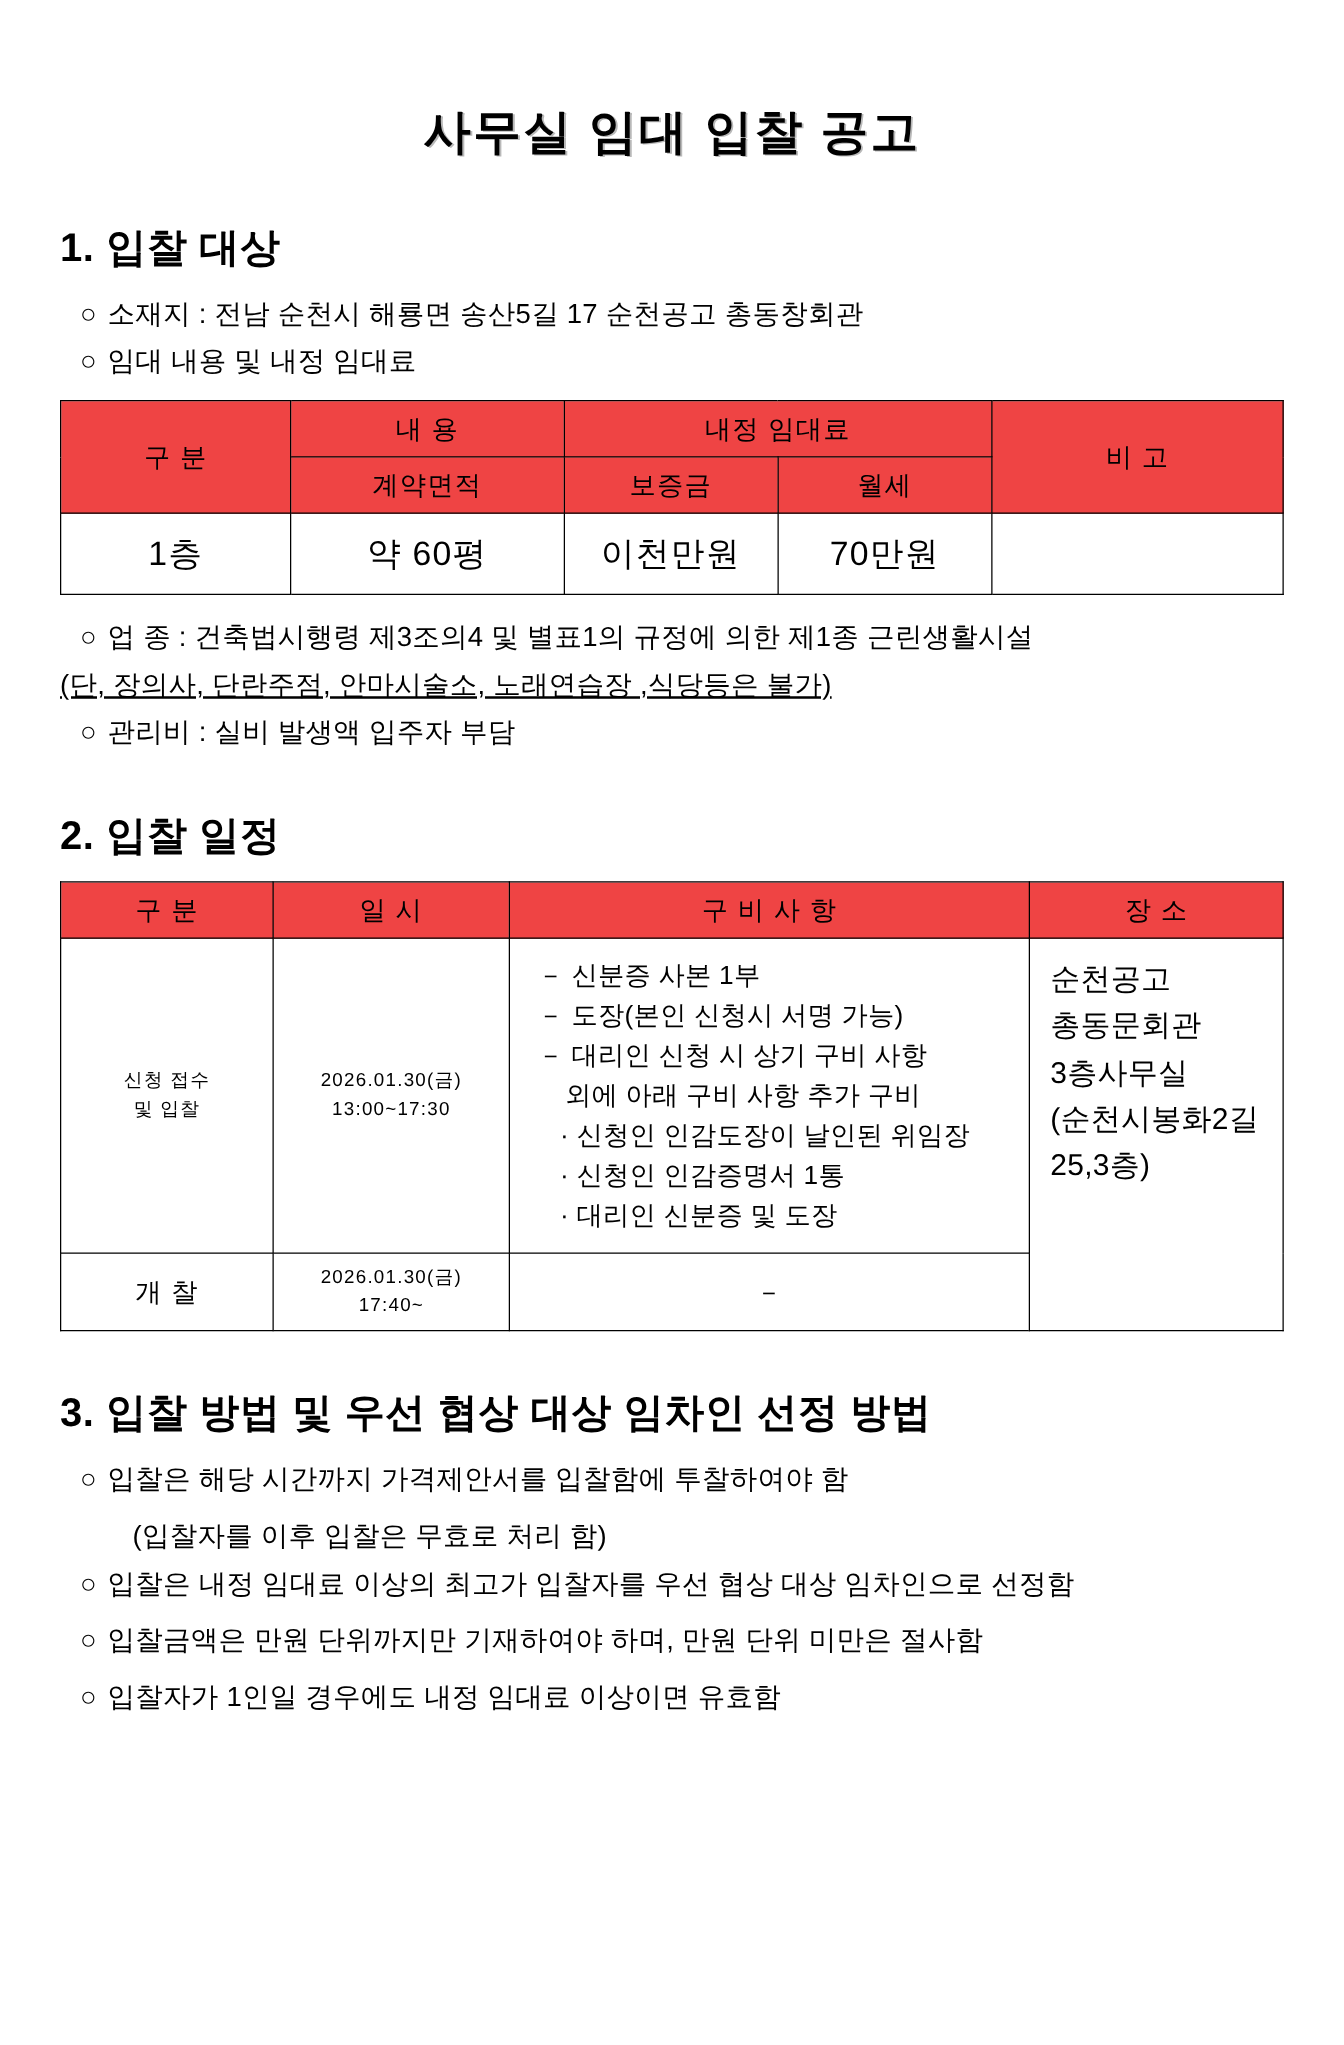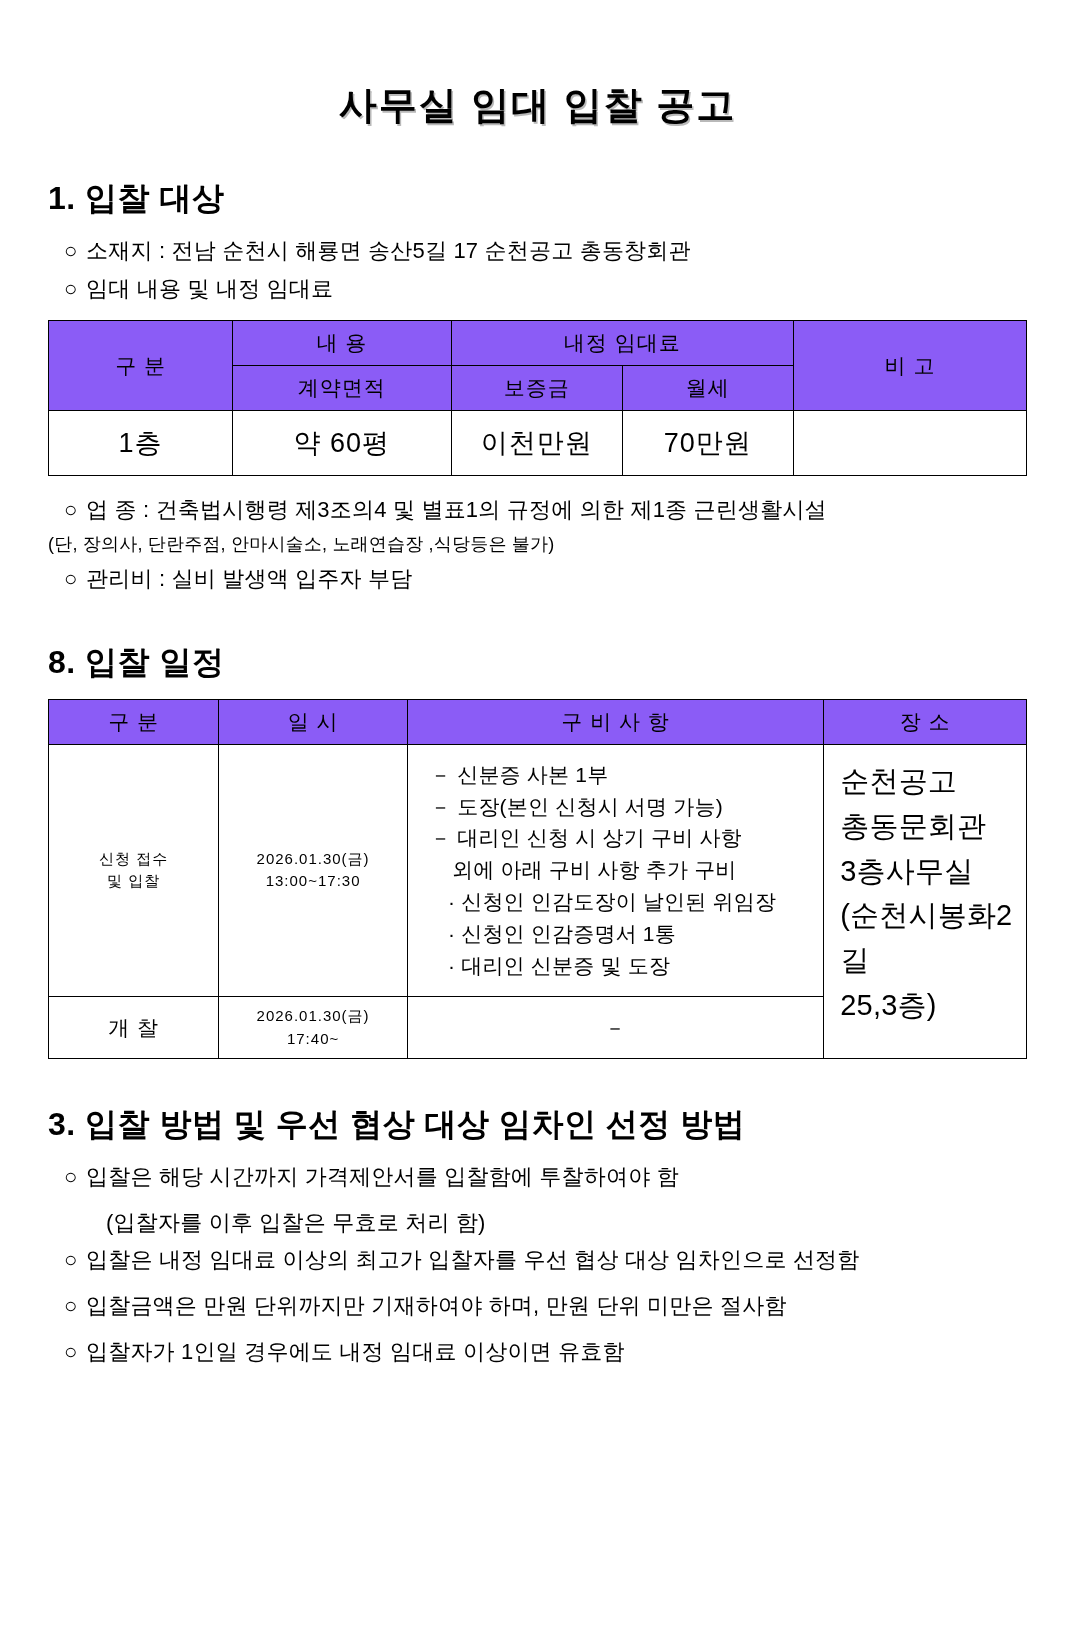--- a/index.html
+++ b/index.html
@@ -42,24 +42,25 @@
     line-height: 1.62;
     margin: 0 0 2px 0;
     padding-left: 16px;
     letter-spacing: 0.2px;
   }
   .bullet-line .mk {
     display: inline-block;
     width: 22px;
   }
   .plain-line {
-    font-size: 18px;
+    font-size: 22px;
     line-height: 1.62;
     margin: 0 0 2px 0;
     letter-spacing: 0.2px;
+    text-decoration: underline;
   }
   .indent-line {
     font-size: 22px;
     line-height: 1.62;
     margin: 0 0 2px 0;
     padding-left: 58px;
     letter-spacing: 0.2px;
   }
 
   
@@ -73,21 +74,21 @@
   table.doc-table td {
     border: 1.5px solid #000000;
     text-align: center;
     vertical-align: middle;
     font-weight: normal;
     font-size: 21px;
     padding: 8px 6px;
     letter-spacing: 1px;
   }
   table.doc-table th {
-    background: #8b5cf6;
+    background: #ef4444;
   }
   .t1 .row-val td {
     font-size: 27px;
     padding: 14px 6px;
   }
   .t1 .c1 { width: 17.5%; }
   .t1 .c2 { width: 21%; }
   .t1 .c3 { width: 19.5%; }
   .t1 .c4 { width: 19.5%; }
   .t1 .c5 { width: 22.5%; }
@@ -102,21 +103,21 @@
     vertical-align: top;
     padding: 14px 10px 14px 22px;
     font-size: 21px;
     line-height: 1.52;
     letter-spacing: 0.2px;
   }
   .t2 td.place {
     text-align: left;
     vertical-align: top;
     padding: 14px 8px 14px 16px;
-    font-size: 29px;
+    font-size: 24px;
     line-height: 1.55;
     letter-spacing: 0.2px;
   }
   .t2 td.two-line {
     line-height: 1.5;
     font-size: 15px;
   }
   .req-item { white-space: nowrap; }
   .req-sub { padding-left: 18px; white-space: nowrap; }
   .req-cont { padding-left: 22px; white-space: nowrap; }
@@ -164,21 +165,21 @@
   </table>
 
   <div class="bullet-line">
     <span class="mk">○</span><span>업  종 : 건축법시행령 제3조의4 및 별표1의 규정에 의한 제1종 근린생활시설</span>
   </div>
   <div class="plain-line">(단, 장의사, 단란주점, 안마시술소, 노래연습장 ,식당등은 불가)</div>
   <div class="bullet-line">
     <span class="mk">○</span><span>관리비 : 실비 발생액 입주자 부담</span>
   </div>
 
-  <div class="section-heading spaced">8. 입찰 일정</div>
+  <div class="section-heading spaced">2. 입찰 일정</div>
 
   <table class="doc-table t2">
     <tbody>
       <tr>
         <th class="c1">구 분</th>
         <th class="c2">일 시</th>
         <th class="c3">구 비 사 항</th>
         <th class="c4">장 소</th>
       </tr>
       <tr>

